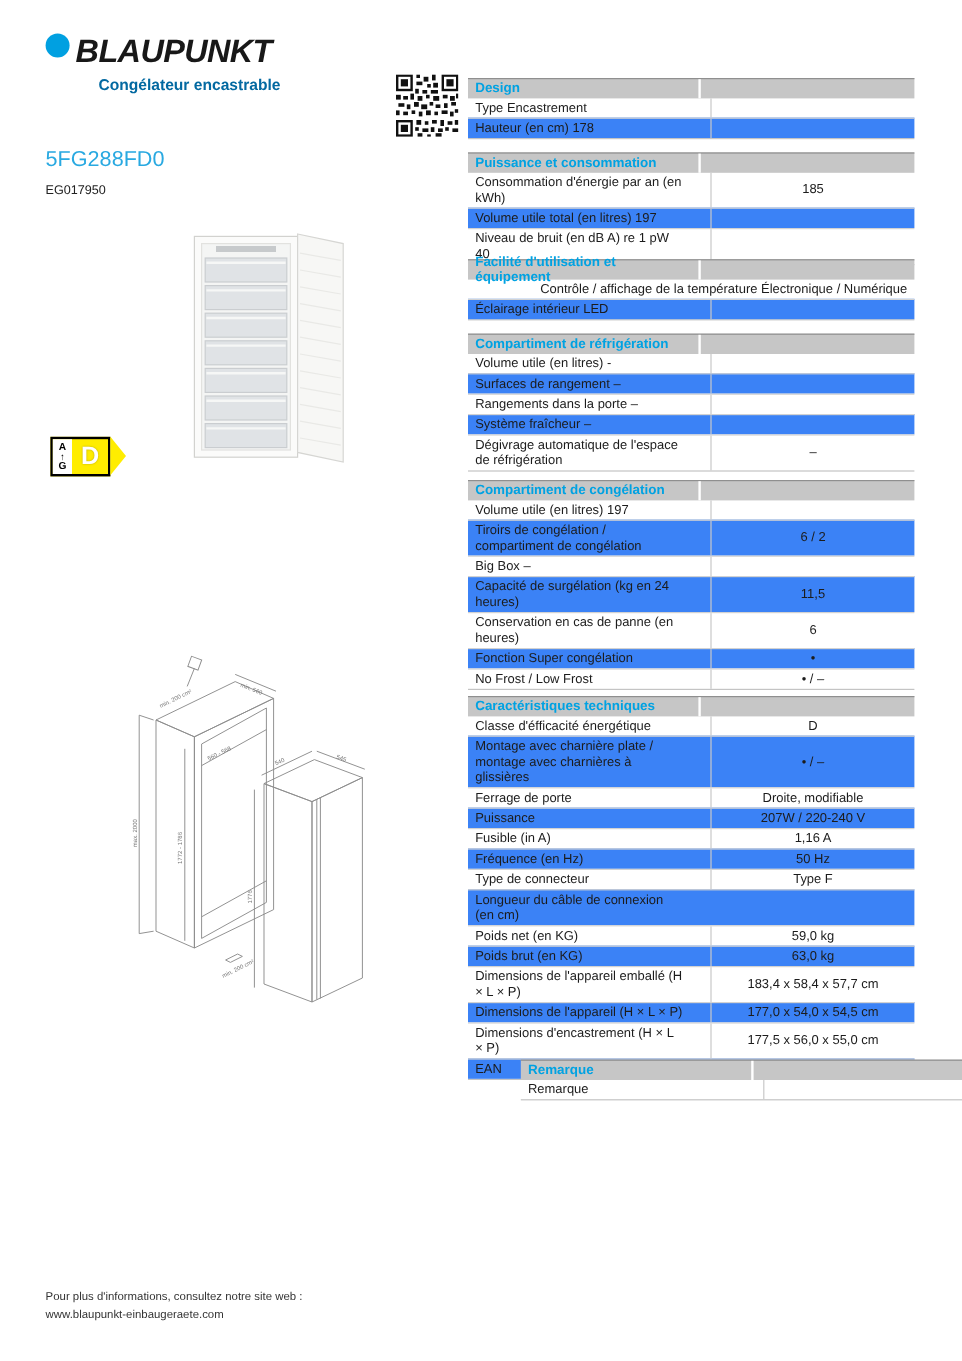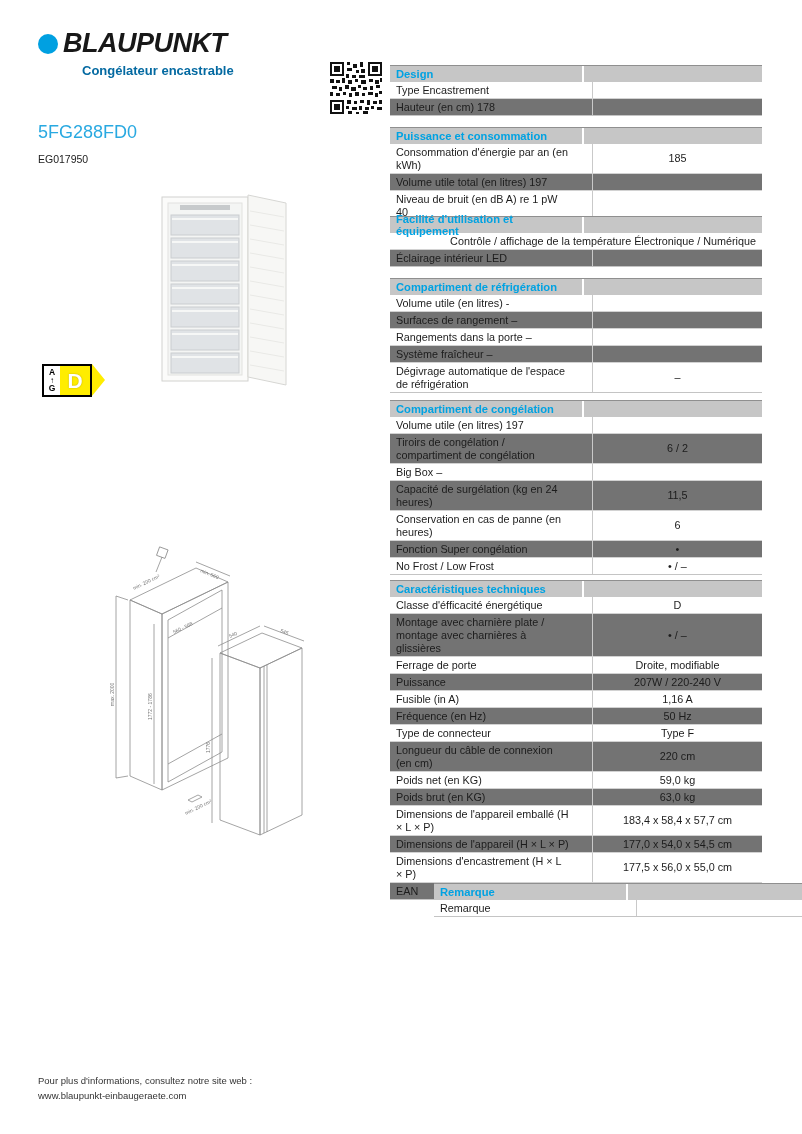--- a/index.html
+++ b/index.html
@@ -1,20 +1,20 @@
 <!DOCTYPE html>
 <html><head>
 <meta charset="utf-8">
 <style>
   html,body{margin:0;padding:0;background:#fff;}
   #page{position:relative;width:802px;height:1134px;background:#fff;overflow:hidden;
         font-family:"Liberation Sans",sans-serif;color:#1c1c1c;}
 
   
-  .brand{position:absolute;left:38px;top:28px;display:flex;align-items:center;}
+  .brand{position:absolute;left:38px;top:28px;display:flex;align-items:flex-start;}
   .brand-dot{width:20px;height:20px;border-radius:50%;background:#00a0e1;margin-right:5px;}
   .brand-word{font-size:27px;font-weight:bold;font-style:italic;letter-spacing:-0.5px;color:#181818;}
   .subtitle{position:absolute;left:38px;top:63px;font-size:13px;font-weight:bold;color:#0369a1;margin-left:44px;}
   .prod-code{position:absolute;left:38px;top:122px;font-size:18px;color:#29a9e1;}
   .prod-ref{position:absolute;left:38px;top:153px;font-size:10.5px;color:#222;}
 
   
   .qr{position:absolute;left:330px;top:62px;width:52px;height:52px;}
 
   
@@ -37,21 +37,21 @@
   .drawing text{font-size:5px;fill:#777;}
 
   
   .spec-table{position:absolute;left:390px;width:372px;font-size:10.8px;color:#1c1c1c;
               border-bottom:1px solid #c4c4c4;}
   .spec-header{display:flex;background:#c6c6c6;border-top:1px solid #8f8f8f;height:16px;align-items:center;}
   .h-label{width:192px;padding:0 6px;font-weight:bold;color:#00a2e2;font-size:11.2px;box-sizing:border-box;}
   .h-value{flex:1;border-left:2px solid #fff;height:100%;box-sizing:border-box;}
   .spec-row{display:flex;min-height:16px;border-top:1px solid #d2d2d2;gap:16px;}
   .spec-row.first{border-top:none;}
-  .spec-row.alt{background:#737373;}
+  .spec-row.alt{background:#3b82f6;}
   .cell-label{width:186px;padding:1.5px 6px;box-sizing:border-box;line-height:13px;}
   .cell-value{flex:1;border-left:1px solid #c9c9c9;display:flex;align-items:center;
               justify-content:center;text-align:center;line-height:13px;}
   .spec-row.wide .cell-label{width:100%;text-align:right;}
 
   
   .footer{position:absolute;left:38px;top:1073px;font-size:9.5px;line-height:15px;color:#333;}
 </style>
 </head>
 <body>
@@ -360,21 +360,20 @@
         <div class="spec-row alt">
           <div class="cell-label">Fréquence (en Hz)</div>
           <div class="cell-value">50 Hz</div>
         </div>
         <div class="spec-row">
           <div class="cell-label">Type de connecteur</div>
           <div class="cell-value">Type F</div>
         </div>
         <div class="spec-row alt">
           <div class="cell-label">Longueur du câble de connexion (en cm)</div>
-          <div class="cell-value">220 cm</div>
         </div>
         <div class="spec-row">
           <div class="cell-label">Poids net (en KG)</div>
           <div class="cell-value">59,0 kg</div>
         </div>
         <div class="spec-row alt">
           <div class="cell-label">Poids brut (en KG)</div>
           <div class="cell-value">63,0 kg</div>
         </div>
         <div class="spec-row">

